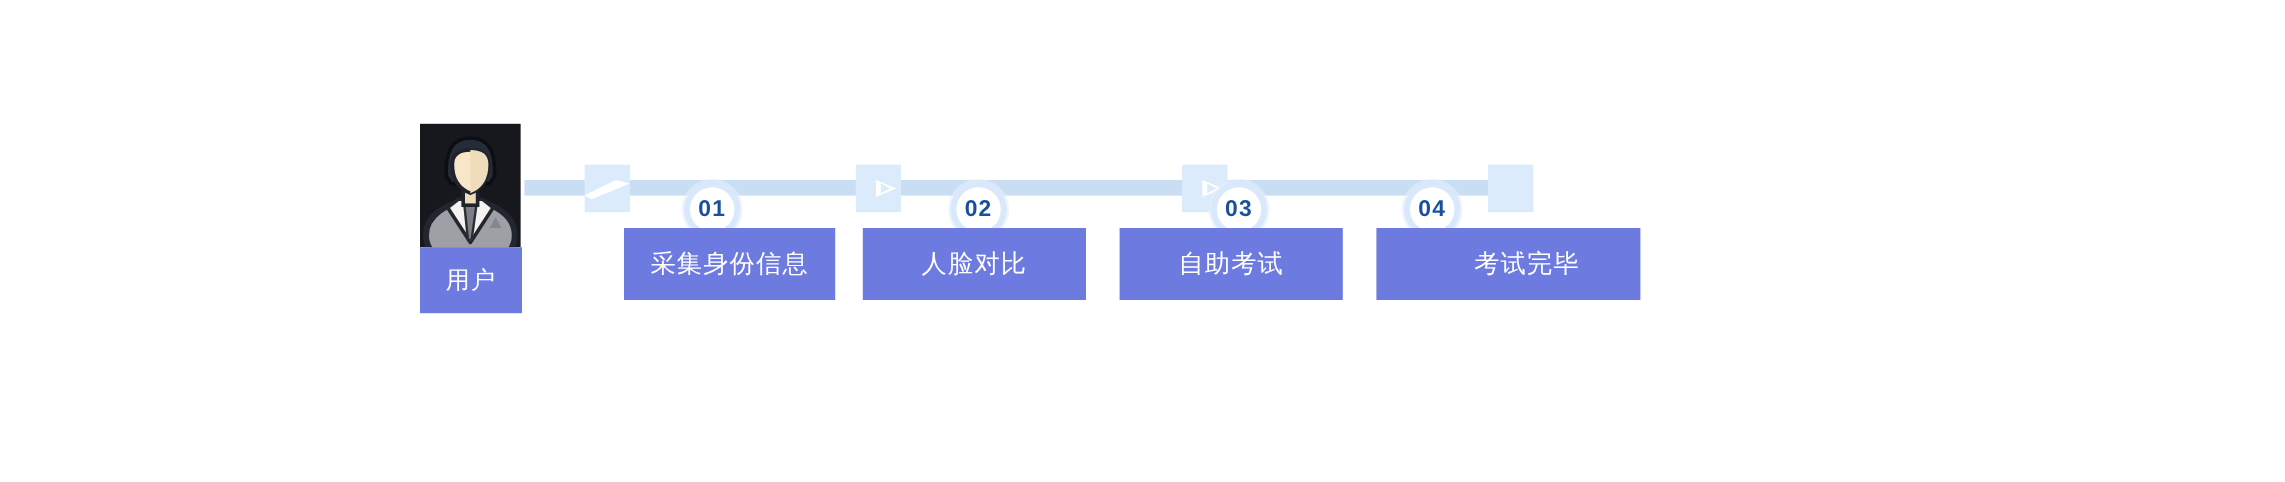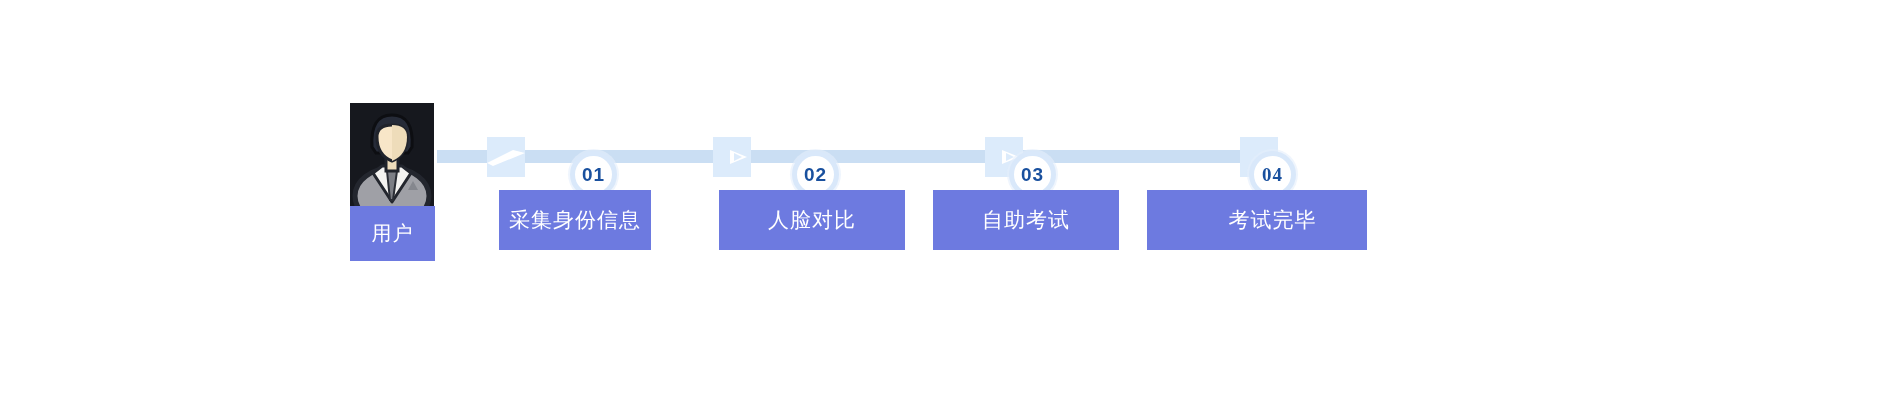--- a/index.html
+++ b/index.html
@@ -54,35 +54,35 @@
     justify-content: center;
     font-weight: bold;
     font-size: 19px;
     letter-spacing: 1px;
     color: #19509e;
     margin-top: 16px;
   }
   .circle-1 { left: 570px; }
   .circle-2 { left: 792px; }
   .circle-3 { left: 1009px; }
-  .circle-4 { left: 1249px; font-family: Liberation Serif, serif; }
+  .circle-4 { left: 1170px; }
 
   
   .label-box {
     background: #6d7ae0;
     color: #ffffff;
     display: flex;
     align-items: center;
     justify-content: center;
     font-size: 21px;
     letter-spacing: 1px;
   }
   .user-box  { left: 350px;  top: 206px; width: 85px;  height: 55px; font-size: 20px; }
   .step-box  { top: 190px; height: 60px; }
-  .step-box-1 { left: 499px;  width: 152px; }
+  .step-box-1 { left: 520px;  width: 176px; }
   .step-box-2 { left: 719px;  width: 186px; }
   .step-box-3 { left: 933px;  width: 186px; }
   .step-box-4 { left: 1147px; width: 189px; padding-left: 31px; }
 
   
   .avatar-tile {
     left: 350px;
     top: 103px;
     width: 84px;
     height: 103px;

